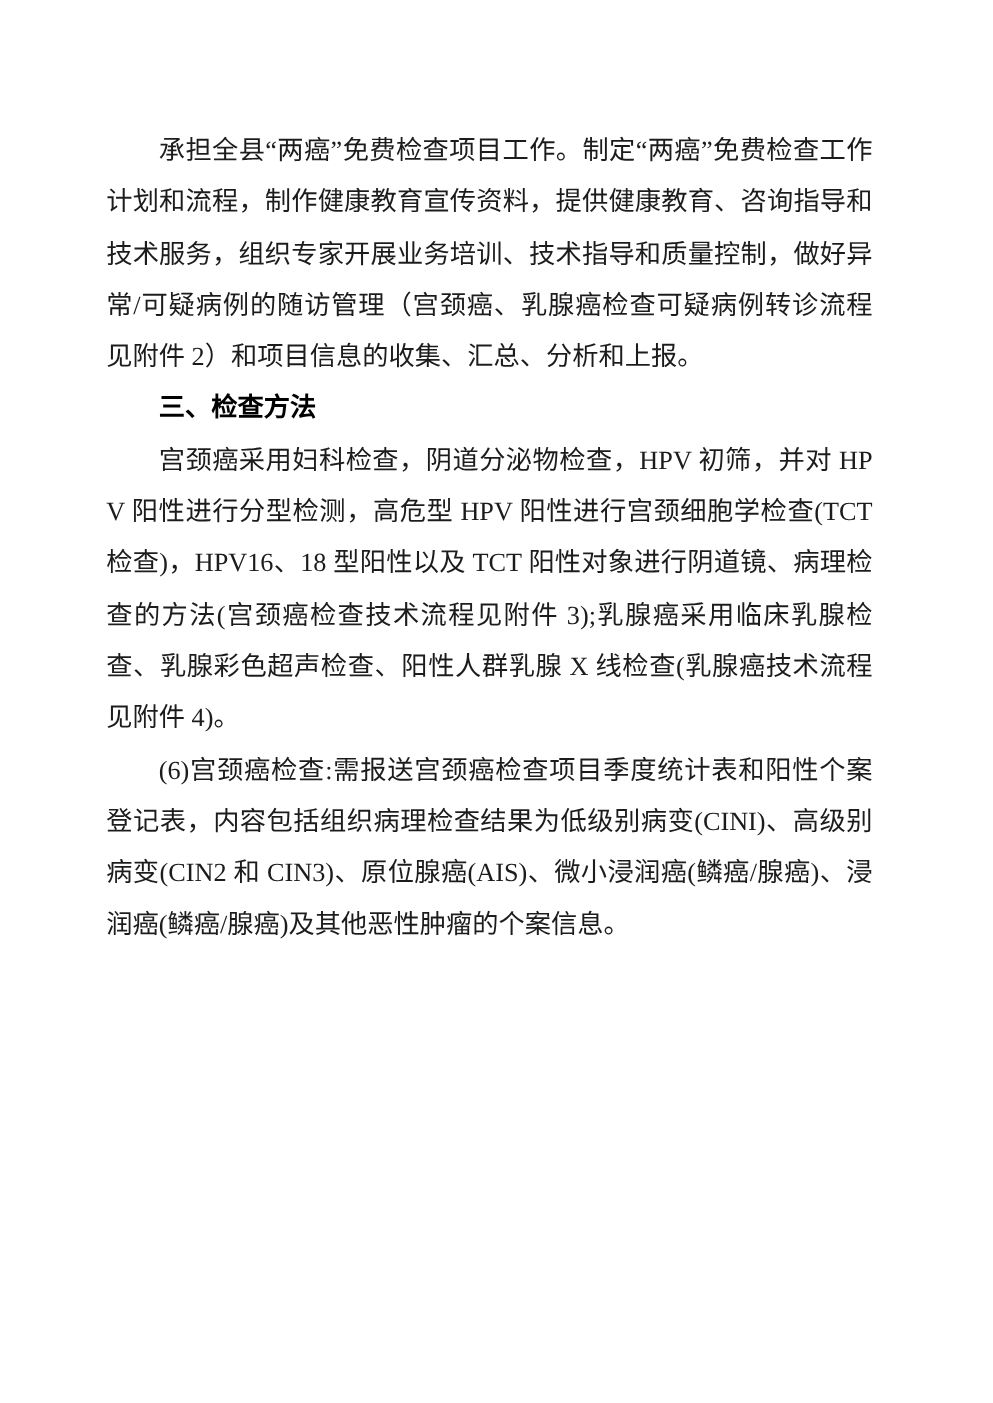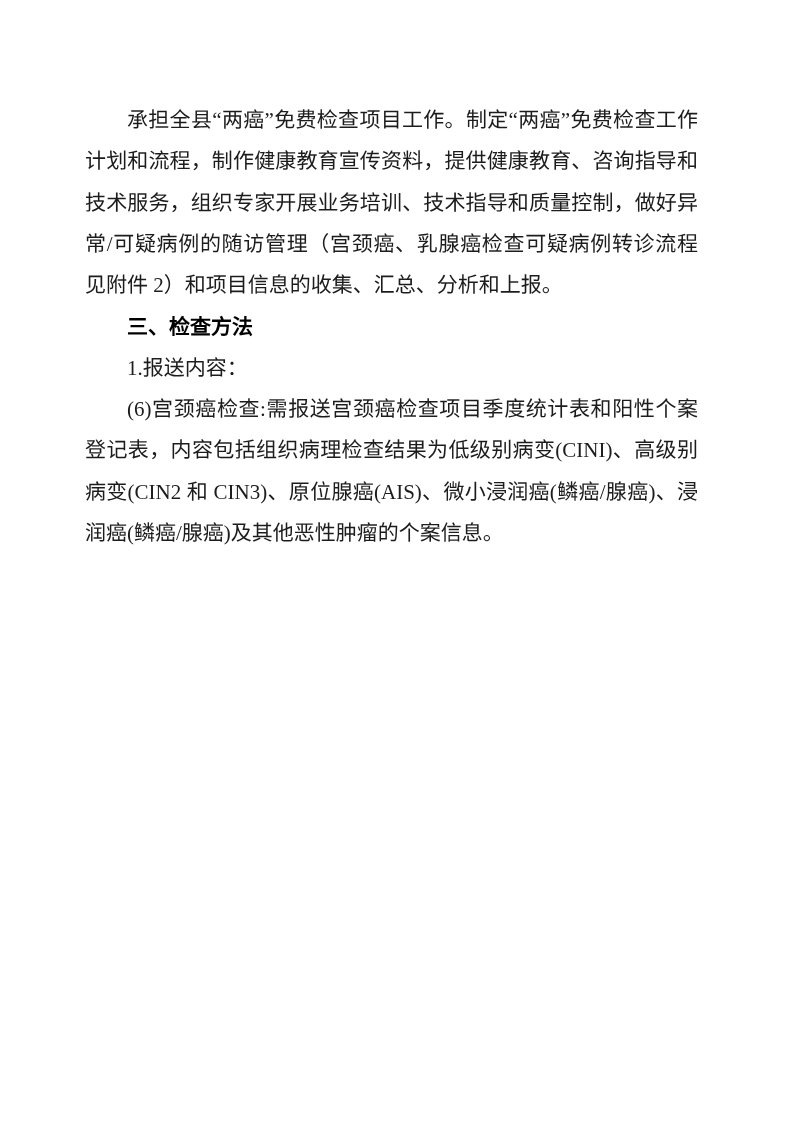--- a/index.html
+++ b/index.html
@@ -50,16 +50,16 @@
     text-align: left;
   }
 </style>
 </head>
 <body>
 
 <div class="doc-page">
   <div class="doc-content">
       <p class="para">承担全县“两癌”免费检查项目工作。制定“两癌”免费检查工作计划和流程，制作健康教育宣传资料，提供健康教育、咨询指导和技术服务，组织专家开展业务培训、技术指导和质量控制，做好异常/可疑病例的随访管理（宫颈癌、乳腺癌检查可疑病例转诊流程见附件 2）和项目信息的收集、汇总、分析和上报。</p>
       <p class="heading">三、检查方法</p>
-      <p class="para">1.报送内容：</p>
+      <p class="para">宫颈癌采用妇科检查，阴道分泌物检查，HPV 初筛，并对 HPV 阳性进行分型检测，高危型 HPV 阳性进行宫颈细胞学检查(TCT 检查)，HPV16、18 型阳性以及 TCT 阳性对象进行阴道镜、病理检查的方法(宫颈癌检查技术流程见附件 3);乳腺癌采用临床乳腺检查、乳腺彩色超声检查、阳性人群乳腺 X 线检查(乳腺癌技术流程见附件 4)。</p>
       <p class="para">(6)宫颈癌检查:需报送宫颈癌检查项目季度统计表和阳性个案登记表，内容包括组织病理检查结果为低级别病变(CINI)、高级别病变(CIN2 和 CIN3)、原位腺癌(AIS)、微小浸润癌(鳞癌/腺癌)、浸润癌(鳞癌/腺癌)及其他恶性肿瘤的个案信息。</p>
     </div>
 </div>
 
 </body></html>

